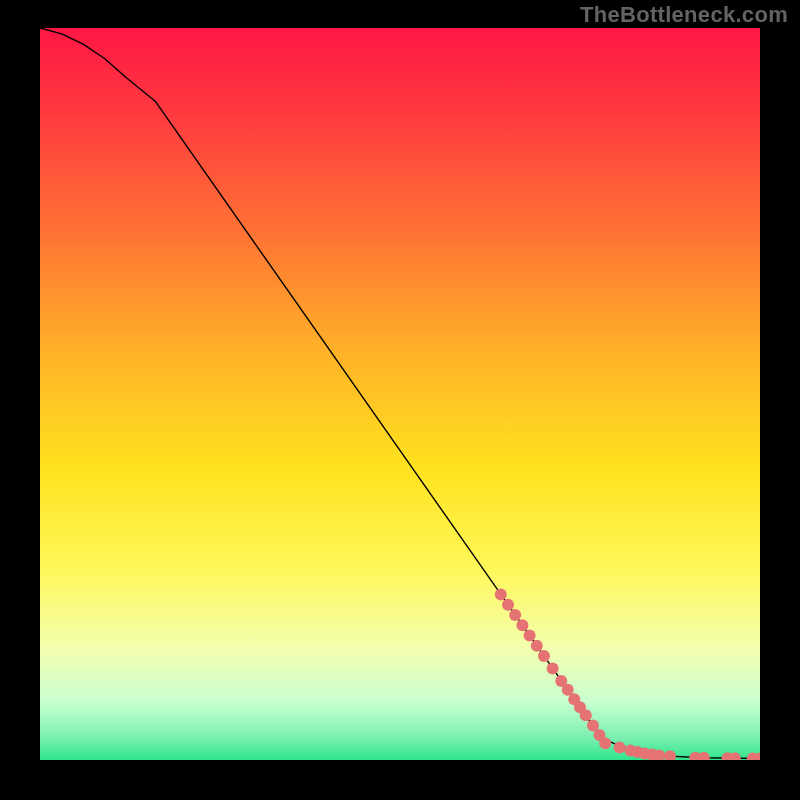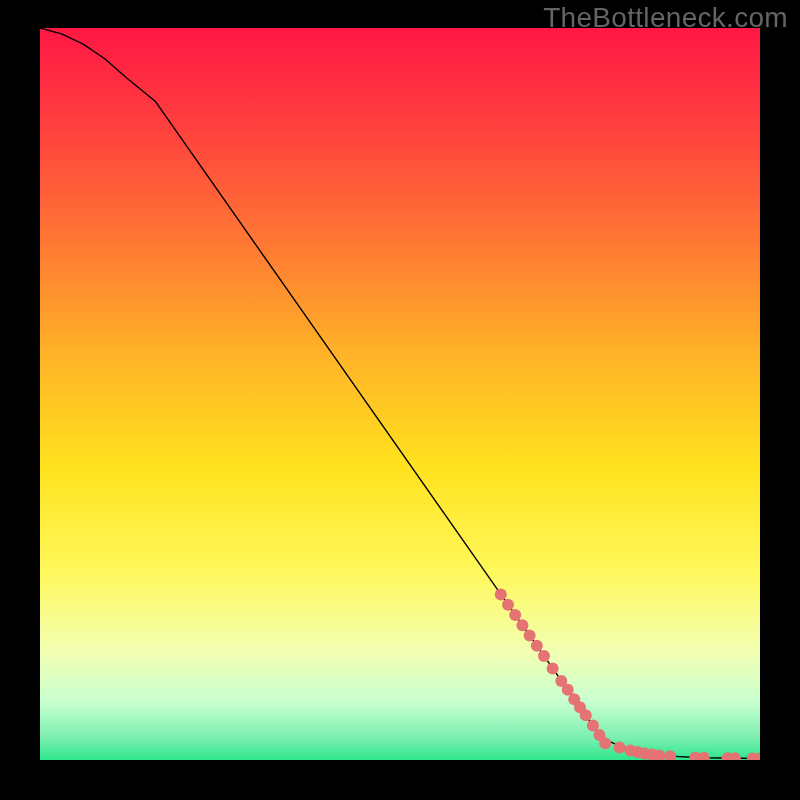--- a/index.html
+++ b/index.html
@@ -14,22 +14,22 @@
   .stage {
     position: relative;
     width: 800px;
     height: 800px;
   }
   .watermark {
     position: absolute;
     top: 2px;
     right: 12px;
     color: #646464;
-    font-size: 28px;
-    font-weight: 400;
+    font-size: 22px;
+    font-weight: 700;
     letter-spacing: 0.3px;
     z-index: 5;
   }
   .plot {
     position: absolute;
     left: 40px;
     top: 28px;
     width: 720px;
     height: 732px;
   }

